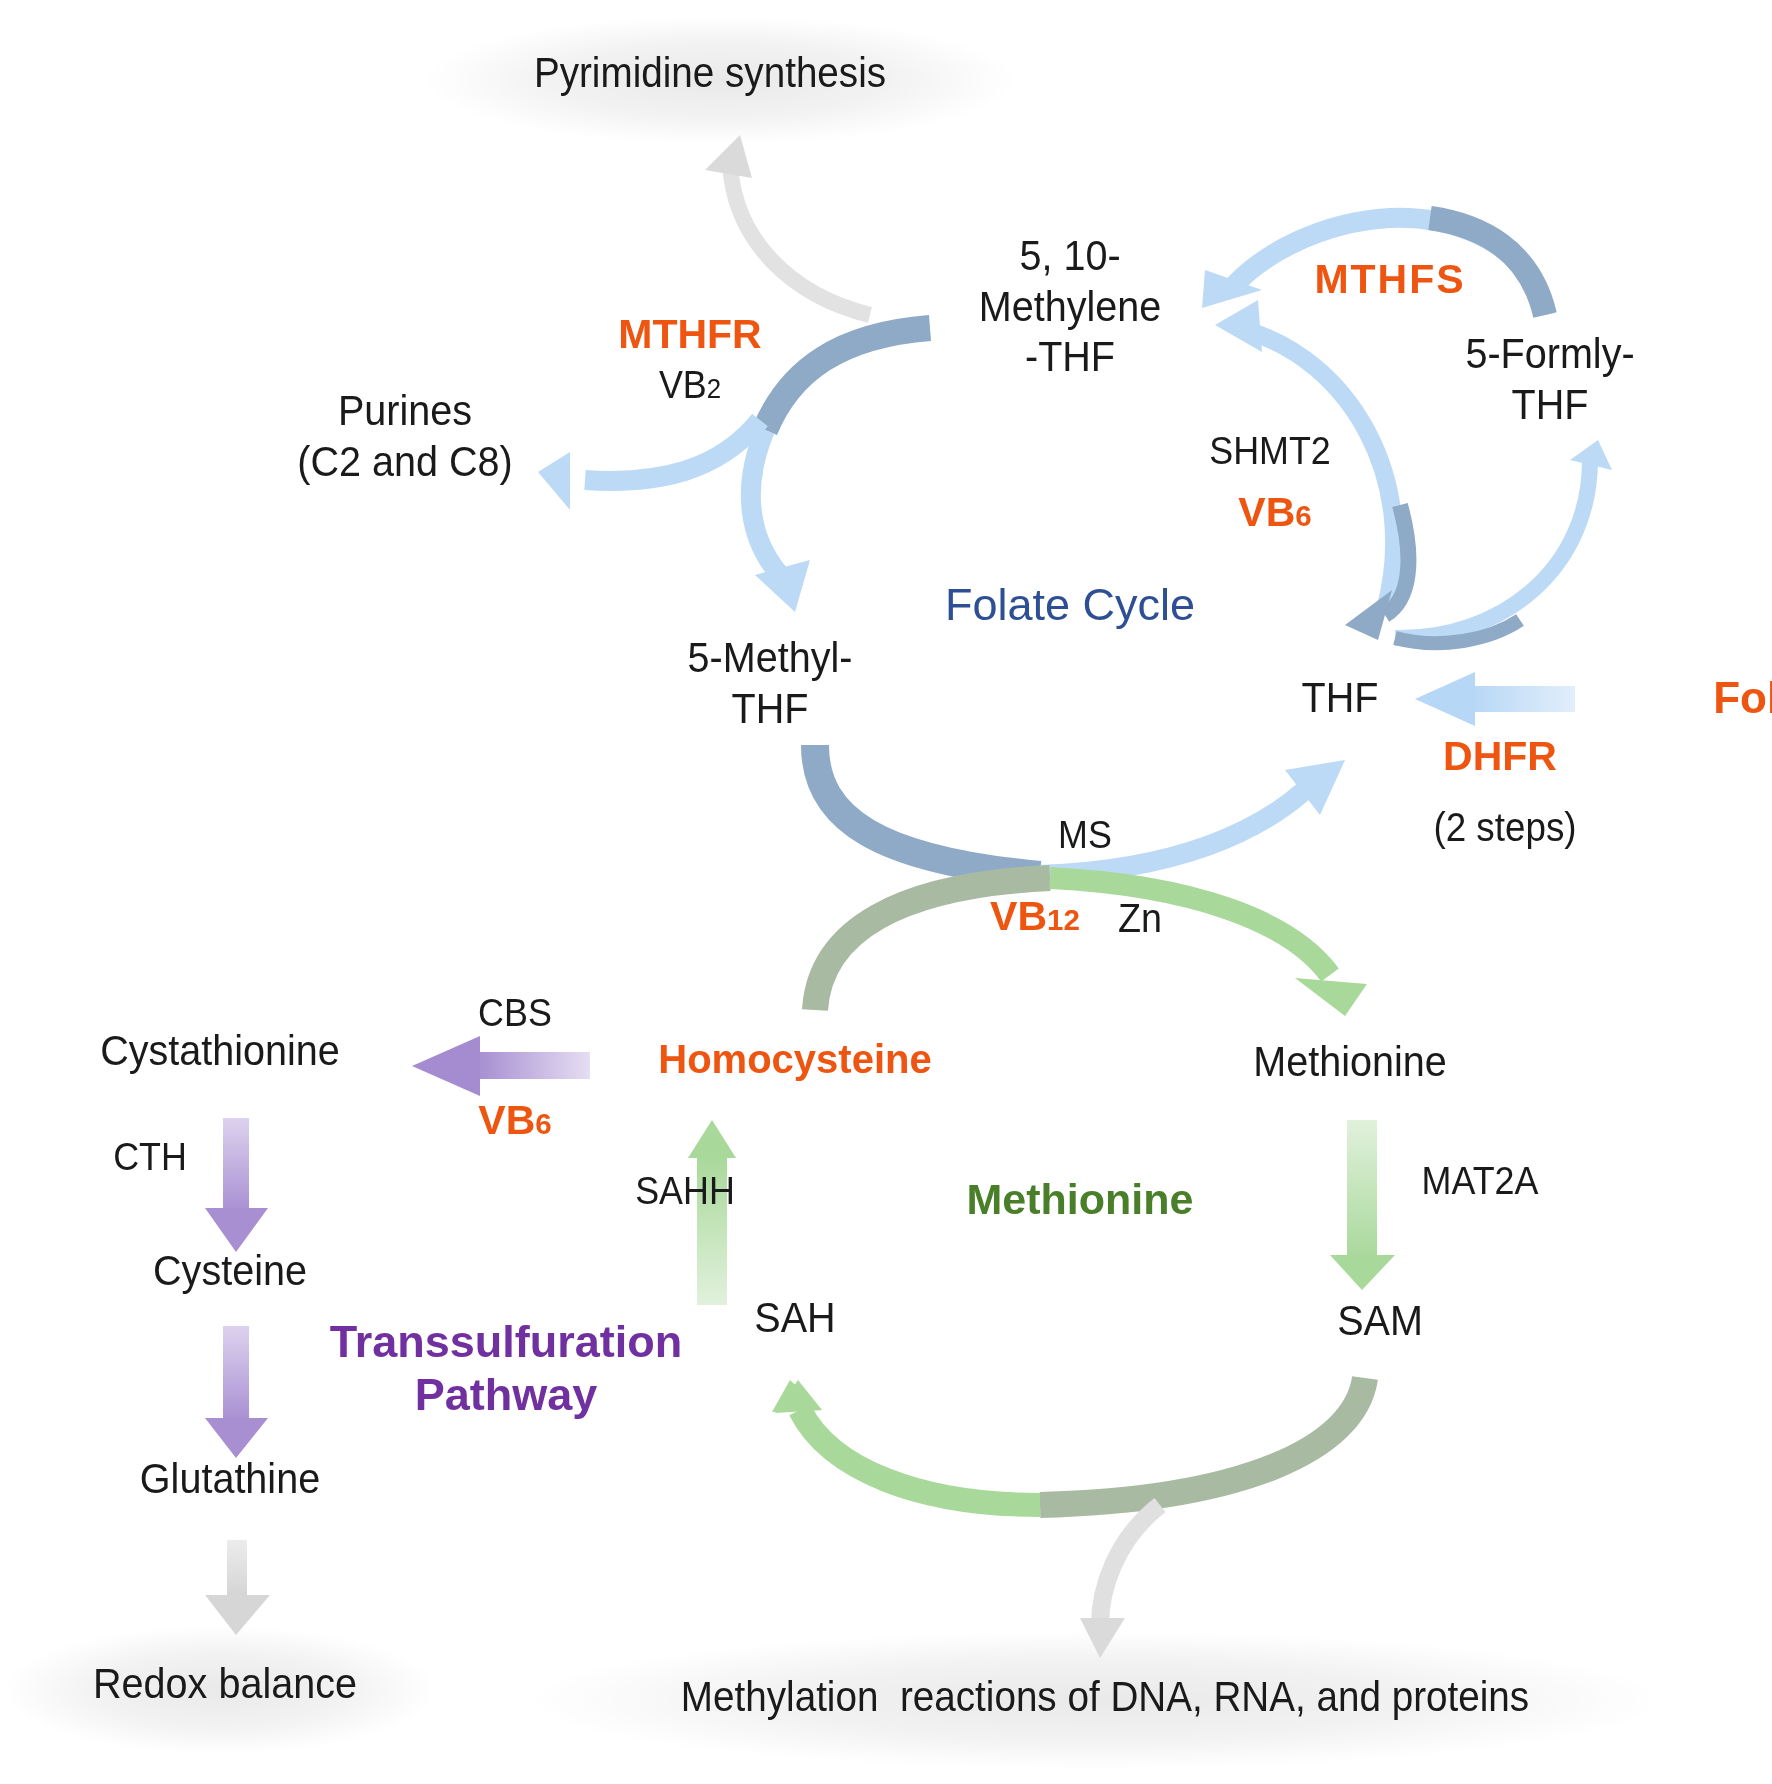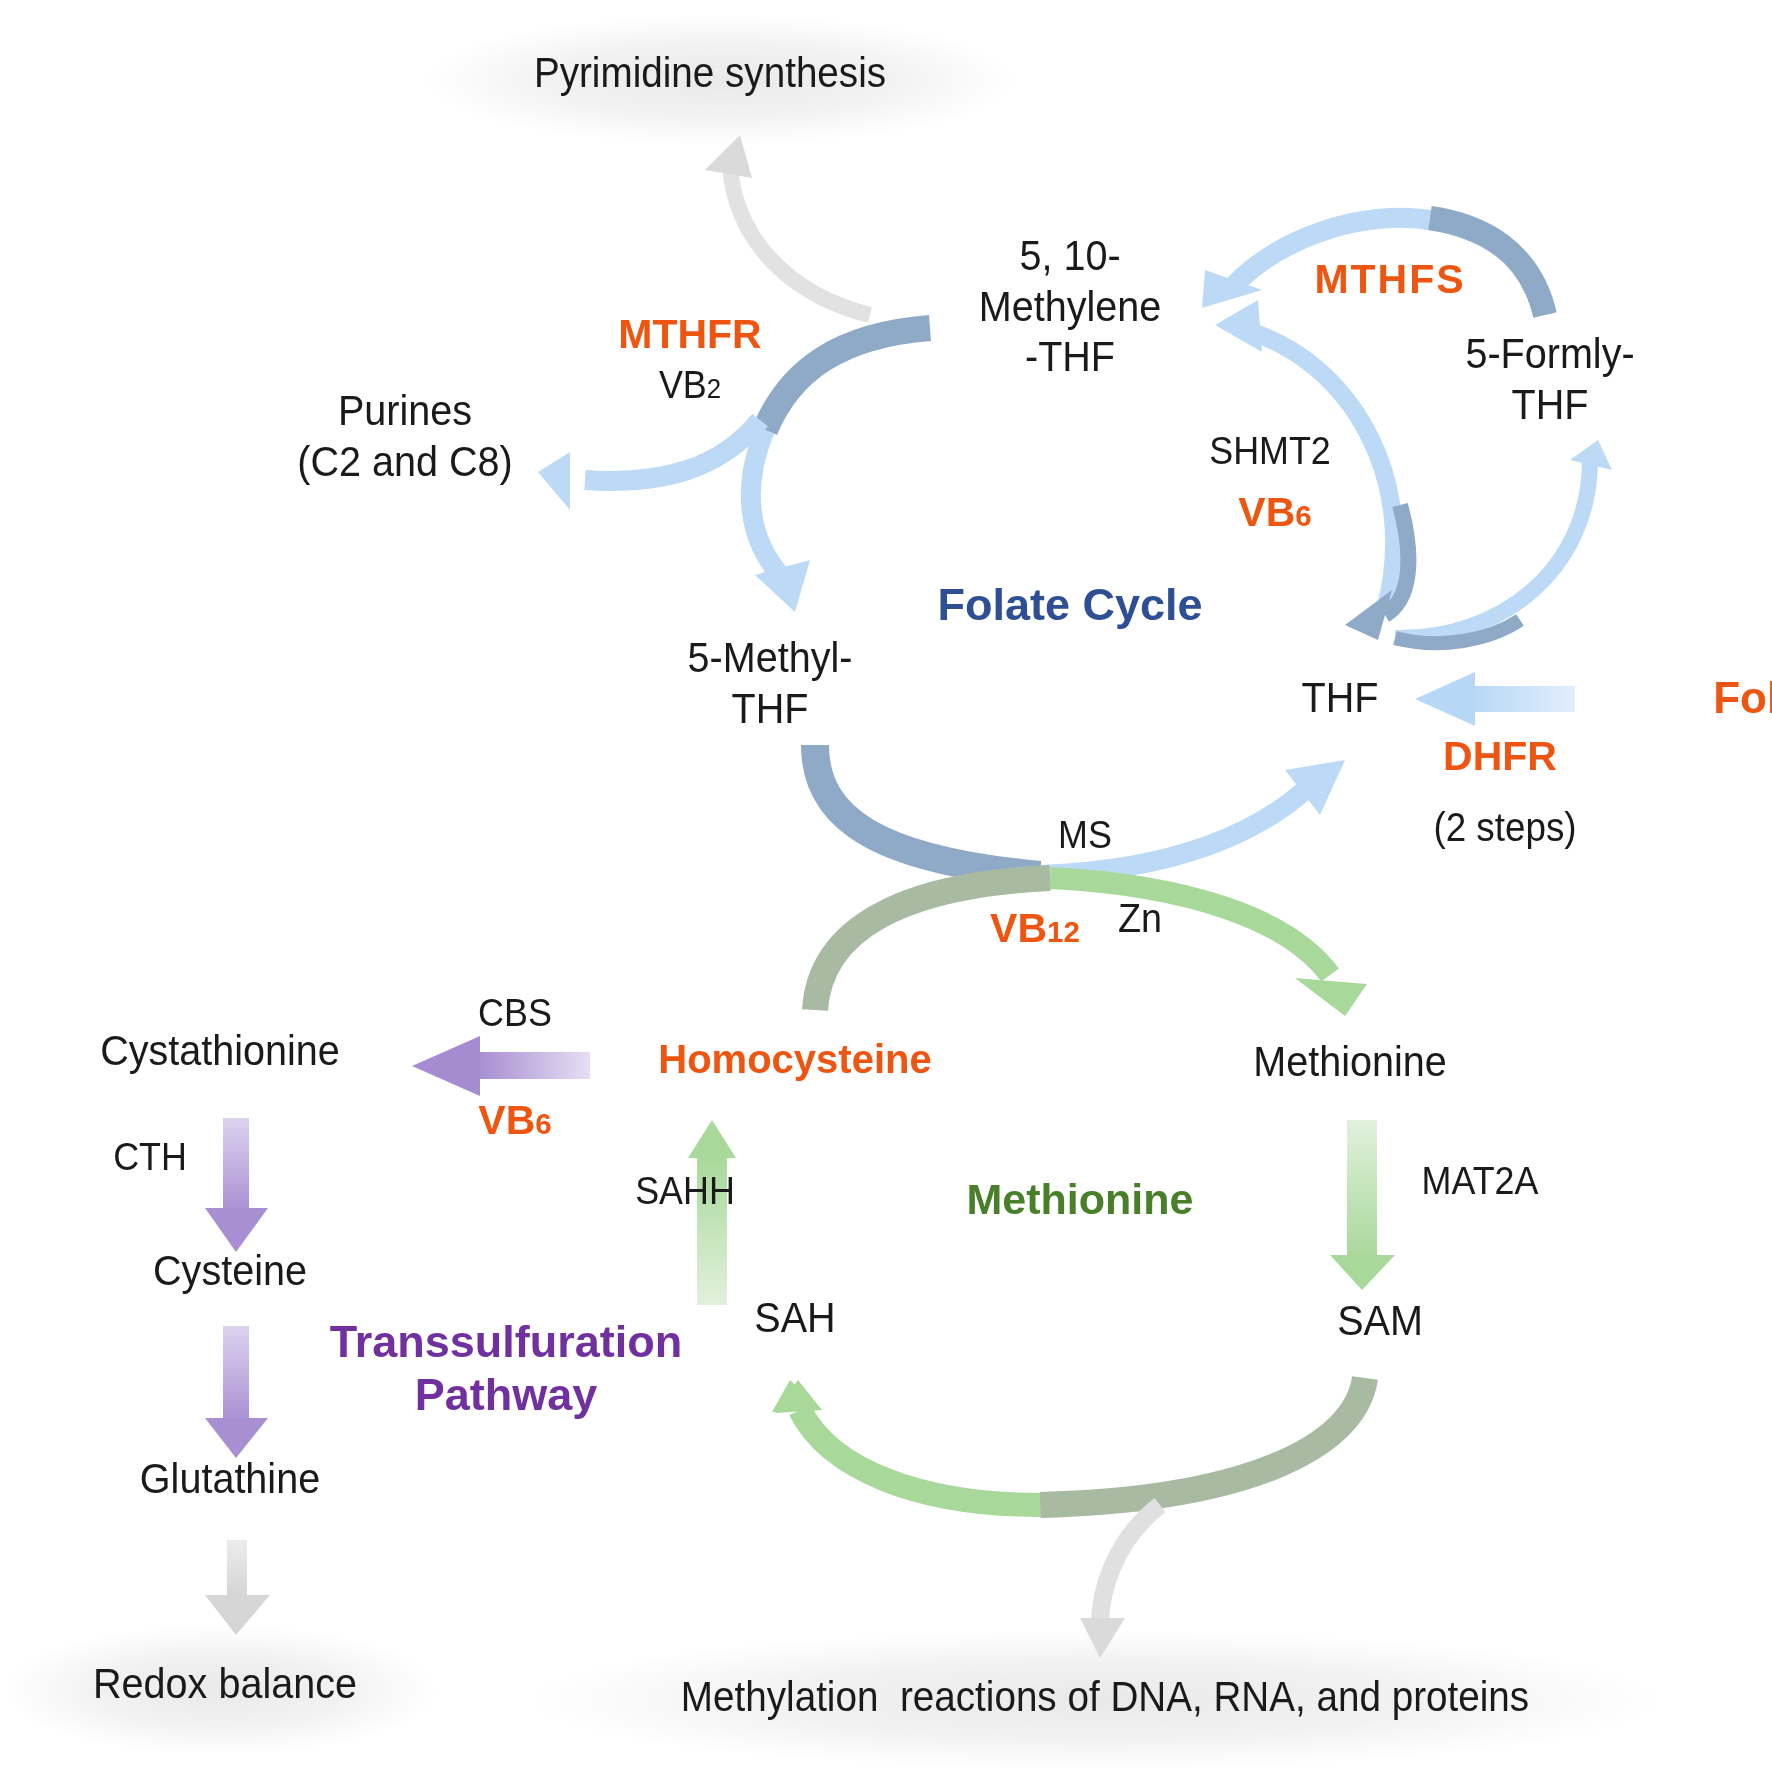--- a/index.html
+++ b/index.html
@@ -3,21 +3,21 @@
   <meta charset="utf-8">
   <style>
     html, body { margin: 0; padding: 0; background: #ffffff; }
     body { width: 1772px; height: 1784px; position: relative; overflow: hidden;
            font-family: "Liberation Sans", sans-serif; color: #111; }
     #arrows { position: absolute; left: 0; top: 0; width: 1772px; height: 1784px; }
     .lbl { position: absolute; white-space: nowrap; text-align: center; line-height: 1.18; }
     .node { font-size: 43px; color: #1a1a1a; transform: scaleX(0.92); transform-origin: center; }
     .enz { font-size: 39px; color: #1a1a1a; transform: scaleX(0.92); }
     .orange { color: #ee5511; font-weight: bold; font-size: 41px; }
-    .title-blue { color: #2e4f94; font-weight: bold; font-size: 45px; }
+    .title-blue { color: #2e4f94; font-weight: normal; font-size: 45px; }
     .title-green { color: #4a7f2a; font-weight: bold; font-size: 43px; }
     .title-purple { color: #7030a0; font-weight: bold; font-size: 45px; }
     .sub { font-size: 0.72em; }
     .glow { position: absolute; border-radius: 50%;
             background: radial-gradient(ellipse at center, rgba(0,0,0,0.085) 0%, rgba(0,0,0,0.05) 40%, rgba(0,0,0,0) 70%); }
     .line { display: block; }
   </style>
 </head>
 <body>
 
@@ -200,21 +200,21 @@
 </div>
 <div class="lbl orange" style="left:1300px; top:255px; width:180px; letter-spacing:2px;">MTHFS</div>
 <div class="lbl enz" style="left:1180px; top:428px; width:180px;">SHMT2</div>
 <div class="lbl orange" style="left:1210px; top:488px; width:130px;">
   <span>VB</span><span class="sub">6</span>
 </div>
 <div class="lbl orange" style="left:1420px; top:732px; width:160px;">DHFR</div>
 <div class="lbl enz" style="left:1400px; top:804px; width:210px; font-size:40px;">(2 steps)</div>
 
 <div class="lbl enz" style="left:1030px; top:812px; width:110px;">MS</div>
-<div class="lbl orange" style="left:975px; top:892px; width:120px;margin-top:12px;">
+<div class="lbl orange" style="left:975px; top:892px; width:120px;">
   <span>VB</span><span class="sub">12</span>
 </div>
 <div class="lbl enz" style="left:1100px; top:894px; width:80px; font-size:41px;">Zn</div>
 
 <div class="lbl orange" style="left:620px; top:1036px; width:350px; font-size:40px;">Homocysteine</div>
 <div class="lbl node" style="left:1220px; top:1036px; width:260px;">Methionine</div>
 <div class="lbl node" style="left:735px; top:1292px; width:120px;">SAH</div>
 <div class="lbl node" style="left:1320px; top:1295px; width:120px;">SAM</div>
 <div class="lbl enz" style="left:615px; top:1168px; width:140px;">SAHH</div>
 <div class="lbl enz" style="left:1400px; top:1158px; width:160px;">MAT2A</div>

